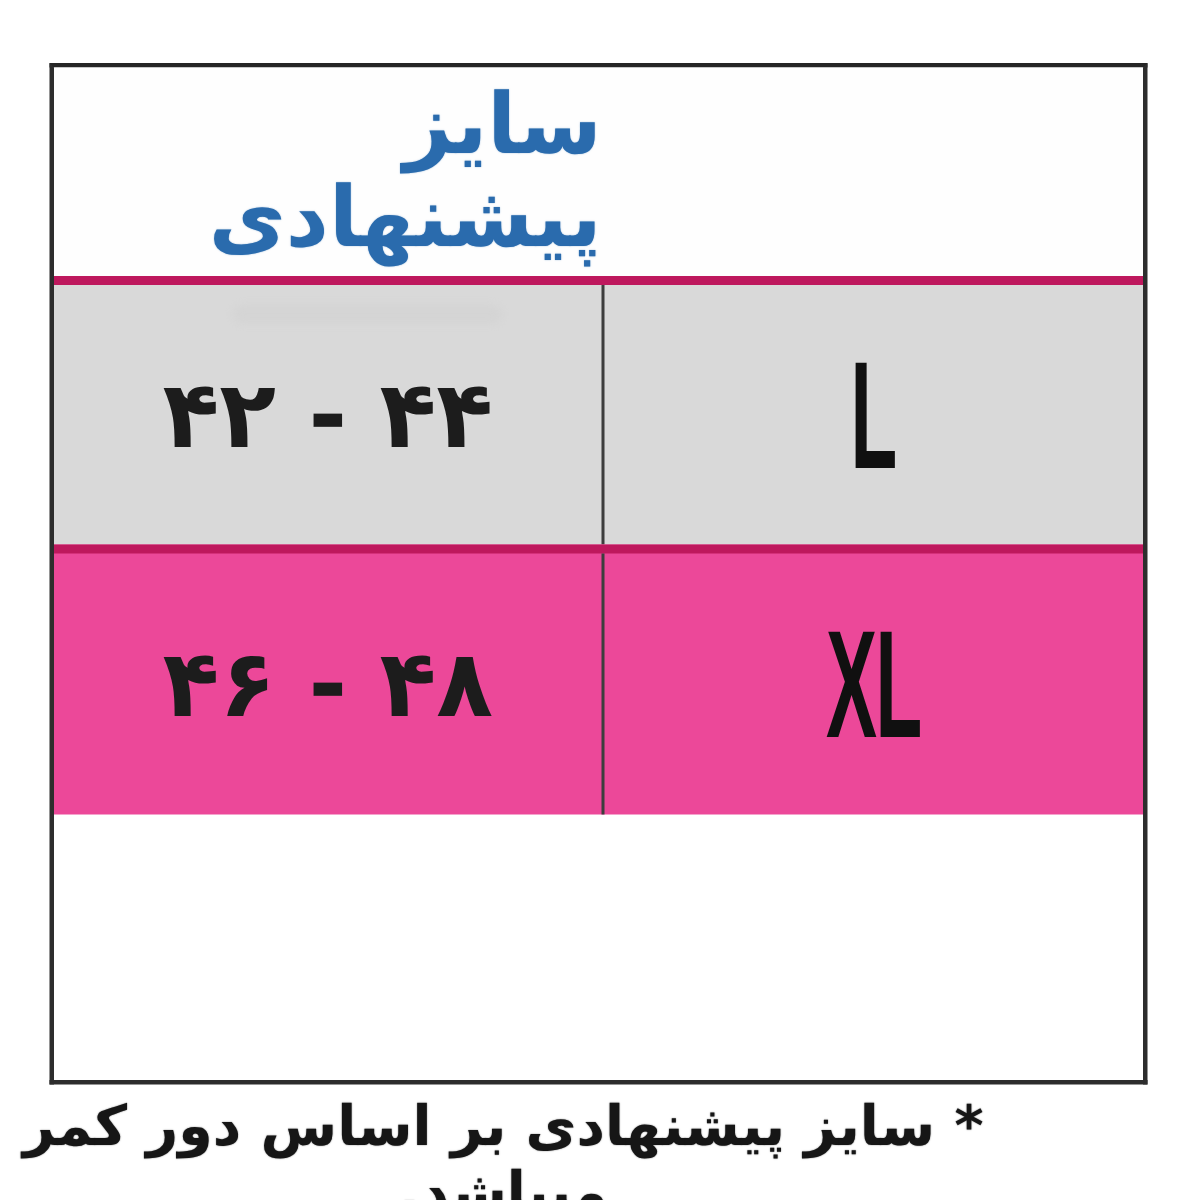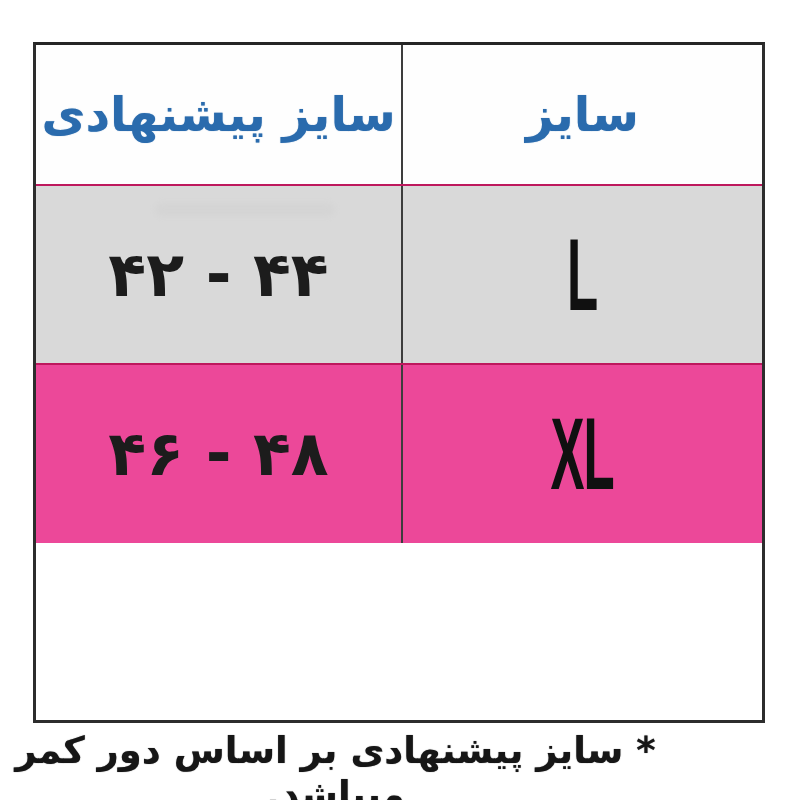--- a/index.html
+++ b/index.html
@@ -29,40 +29,40 @@
     display: grid;
     grid-template-rows: 139px 179px 180px 1fr;
     background: #ffffff;
   }
   .t-row {
     display: grid;
     grid-template-columns: 365px 1fr;
     box-sizing: border-box;
   }
   .t-row + .t-row {
-    border-top: 2px solid #be185d;
+    border-top: 6px solid #be185d;
   }
   .row-header { background: #fefefe; }
   .row-gray   { background: #d9d9d9; }
   .row-white  { background: #ec4899; }
 
   .cell {
     display: flex;
     align-items: center;
     justify-content: center;
     overflow: hidden;
   }
   .cell-right {
     border-left: 2px solid #3d3d3d;
   }
 
   .header-label {
     color: #2a6bad;
     font-weight: bold;
-    font-size: 48px;
+    font-size: 56px;
     direction: rtl;
     line-height: 1.1;
     text-shadow: 0 0 1px rgba(42,107,173,0.55);
   }
 
   .range-value {
     direction: ltr;
     unicode-bidi: embed;
     color: #1c1c1c;
     font-weight: bold;
@@ -114,23 +114,20 @@
 <body>
 
 <div class="page">
 
   <div class="size-table">
 
     <div class="t-row row-header">
       <div class="cell cell-left">
         <span class="header-label">سایز پیشنهادی</span>
       </div>
-      <div class="cell cell-right">
-        <span class="header-label">سایز</span>
-      </div>
     </div>
 
     <div class="t-row row-gray">
       <div class="cell cell-left">
         <span class="range-value">۴۲ - ۴۴</span>
       </div>
       <div class="cell cell-right">
         <span class="latin-size">L</span>
       </div>
     </div>

